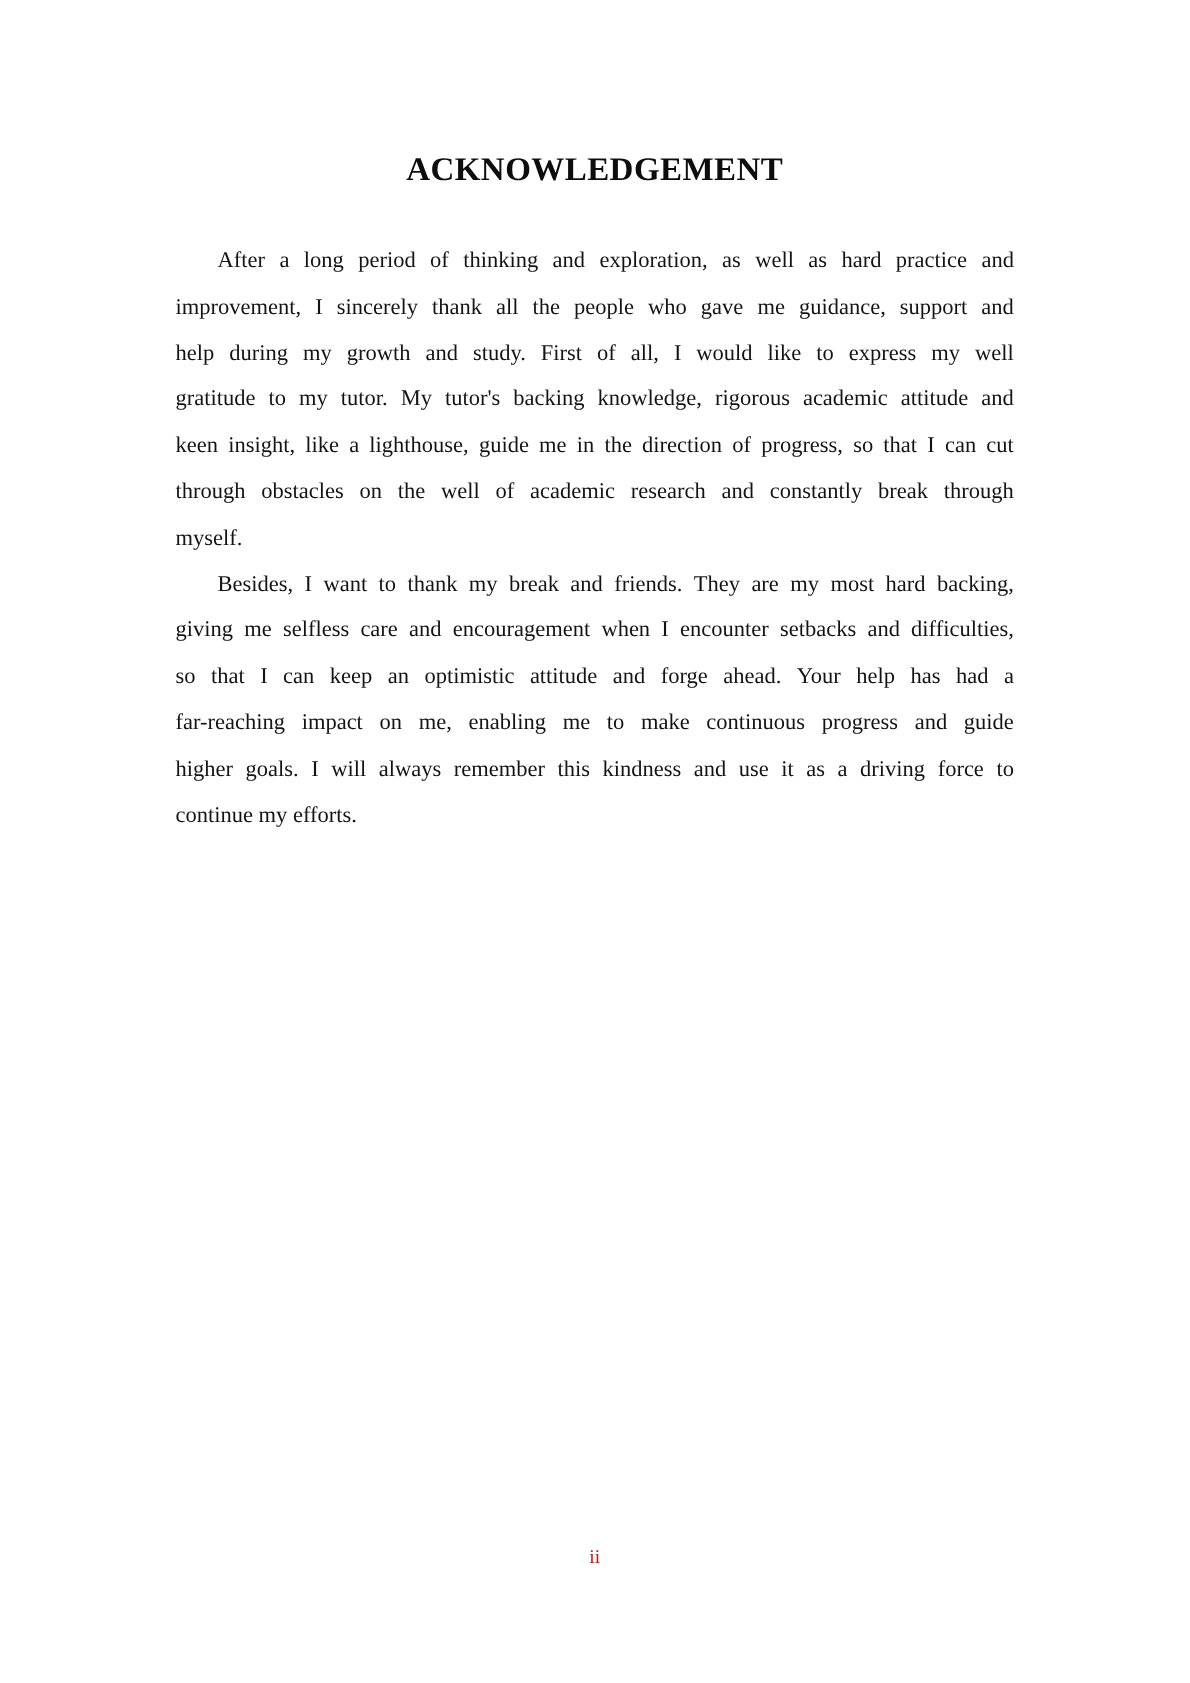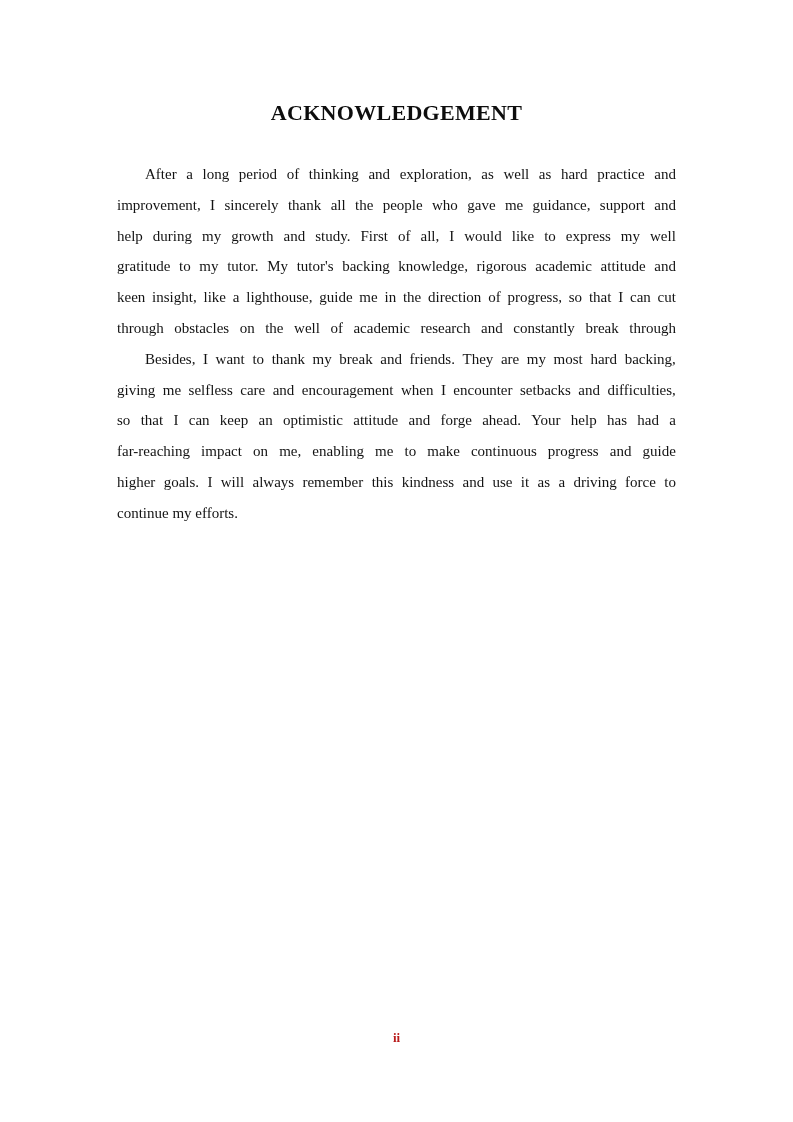--- a/index.html
+++ b/index.html
@@ -60,21 +60,20 @@
   }
   .page-number {
     position: absolute;
     top: 1029px;
     left: 0;
     right: 0;
     text-align: center;
     font-size: 13px;
     line-height: 18px;
     color: #b91c1c;
-    font-weight: bold;
   }
 </style>
 </head>
 <body>
 
 <div class="page">
   <div class="doc-title">ACKNOWLEDGEMENT</div>
 
   <div class="doc-body">
 
@@ -168,20 +167,21 @@
           <span>the</span>
           <span>well</span>
           <span>of</span>
           <span>academic</span>
           <span>research</span>
           <span>and</span>
           <span>constantly</span>
           <span>break</span>
           <span>through</span>
         </div>
+        <div class="line last">myself.</div>
       </div>
       <div class="paragraph">
         <div class="line just first">
           <span>Besides,</span>
           <span>I</span>
           <span>want</span>
           <span>to</span>
           <span>thank</span>
           <span>my</span>
           <span>break</span>

